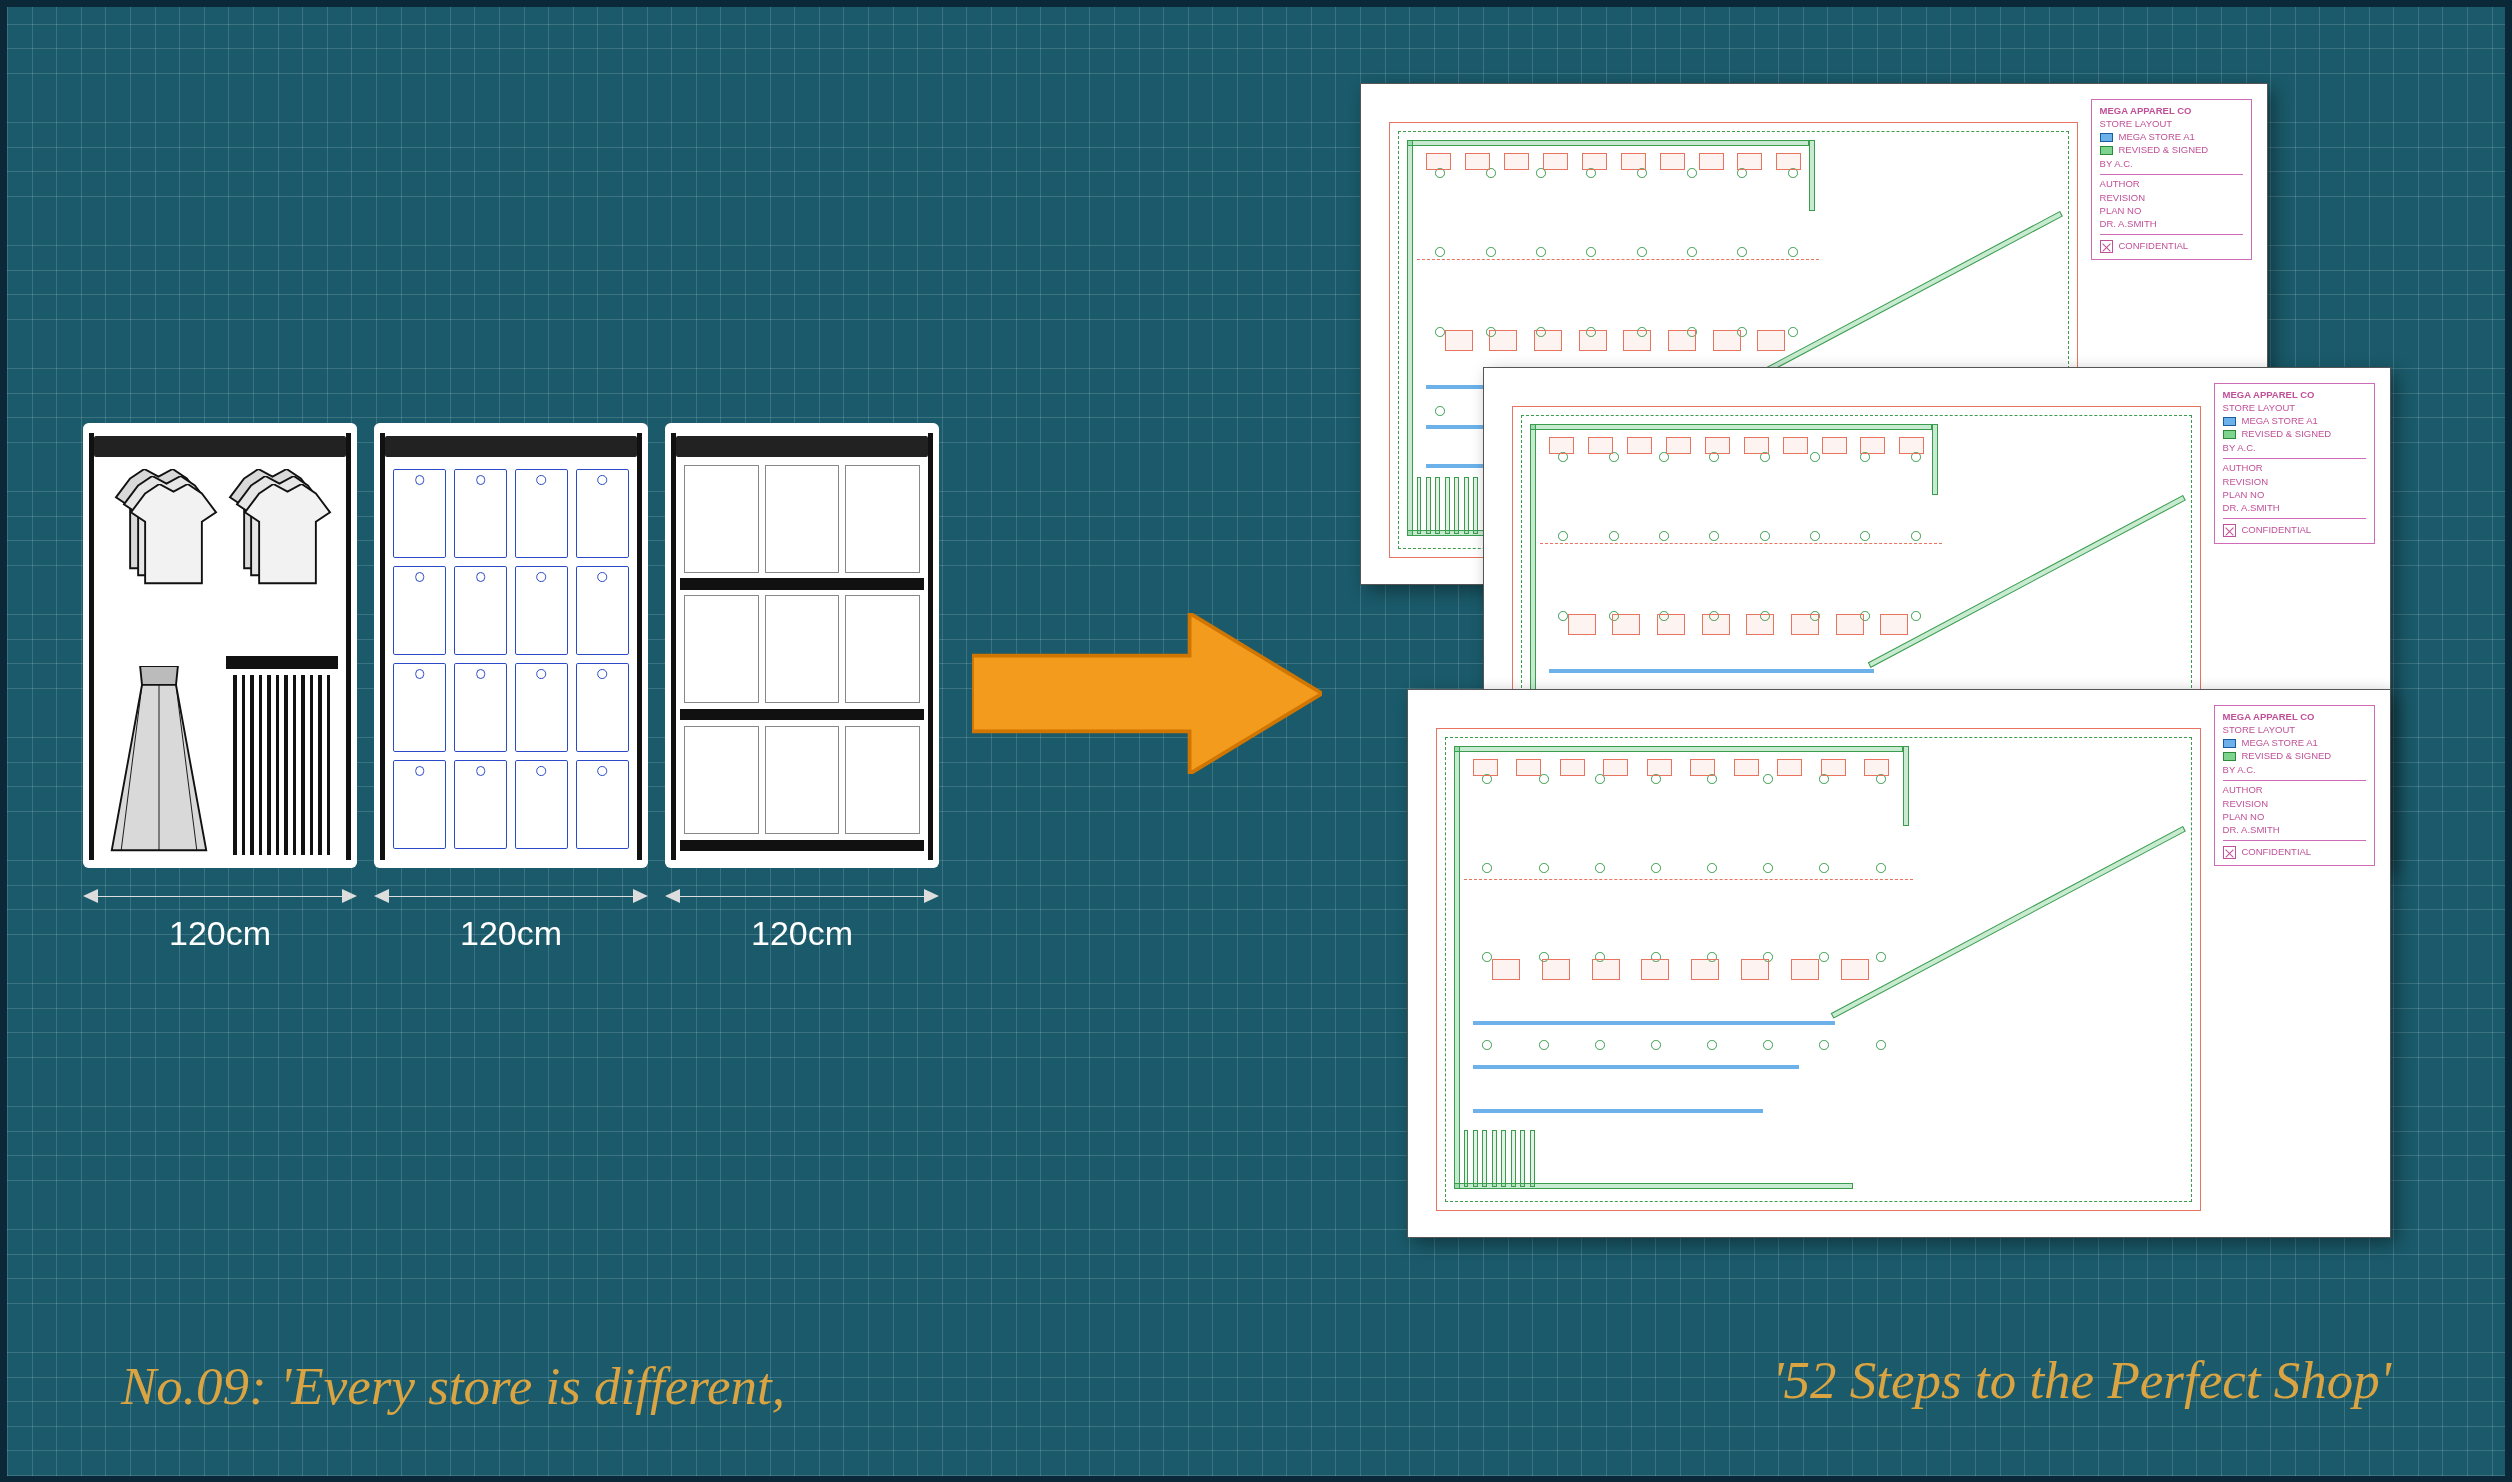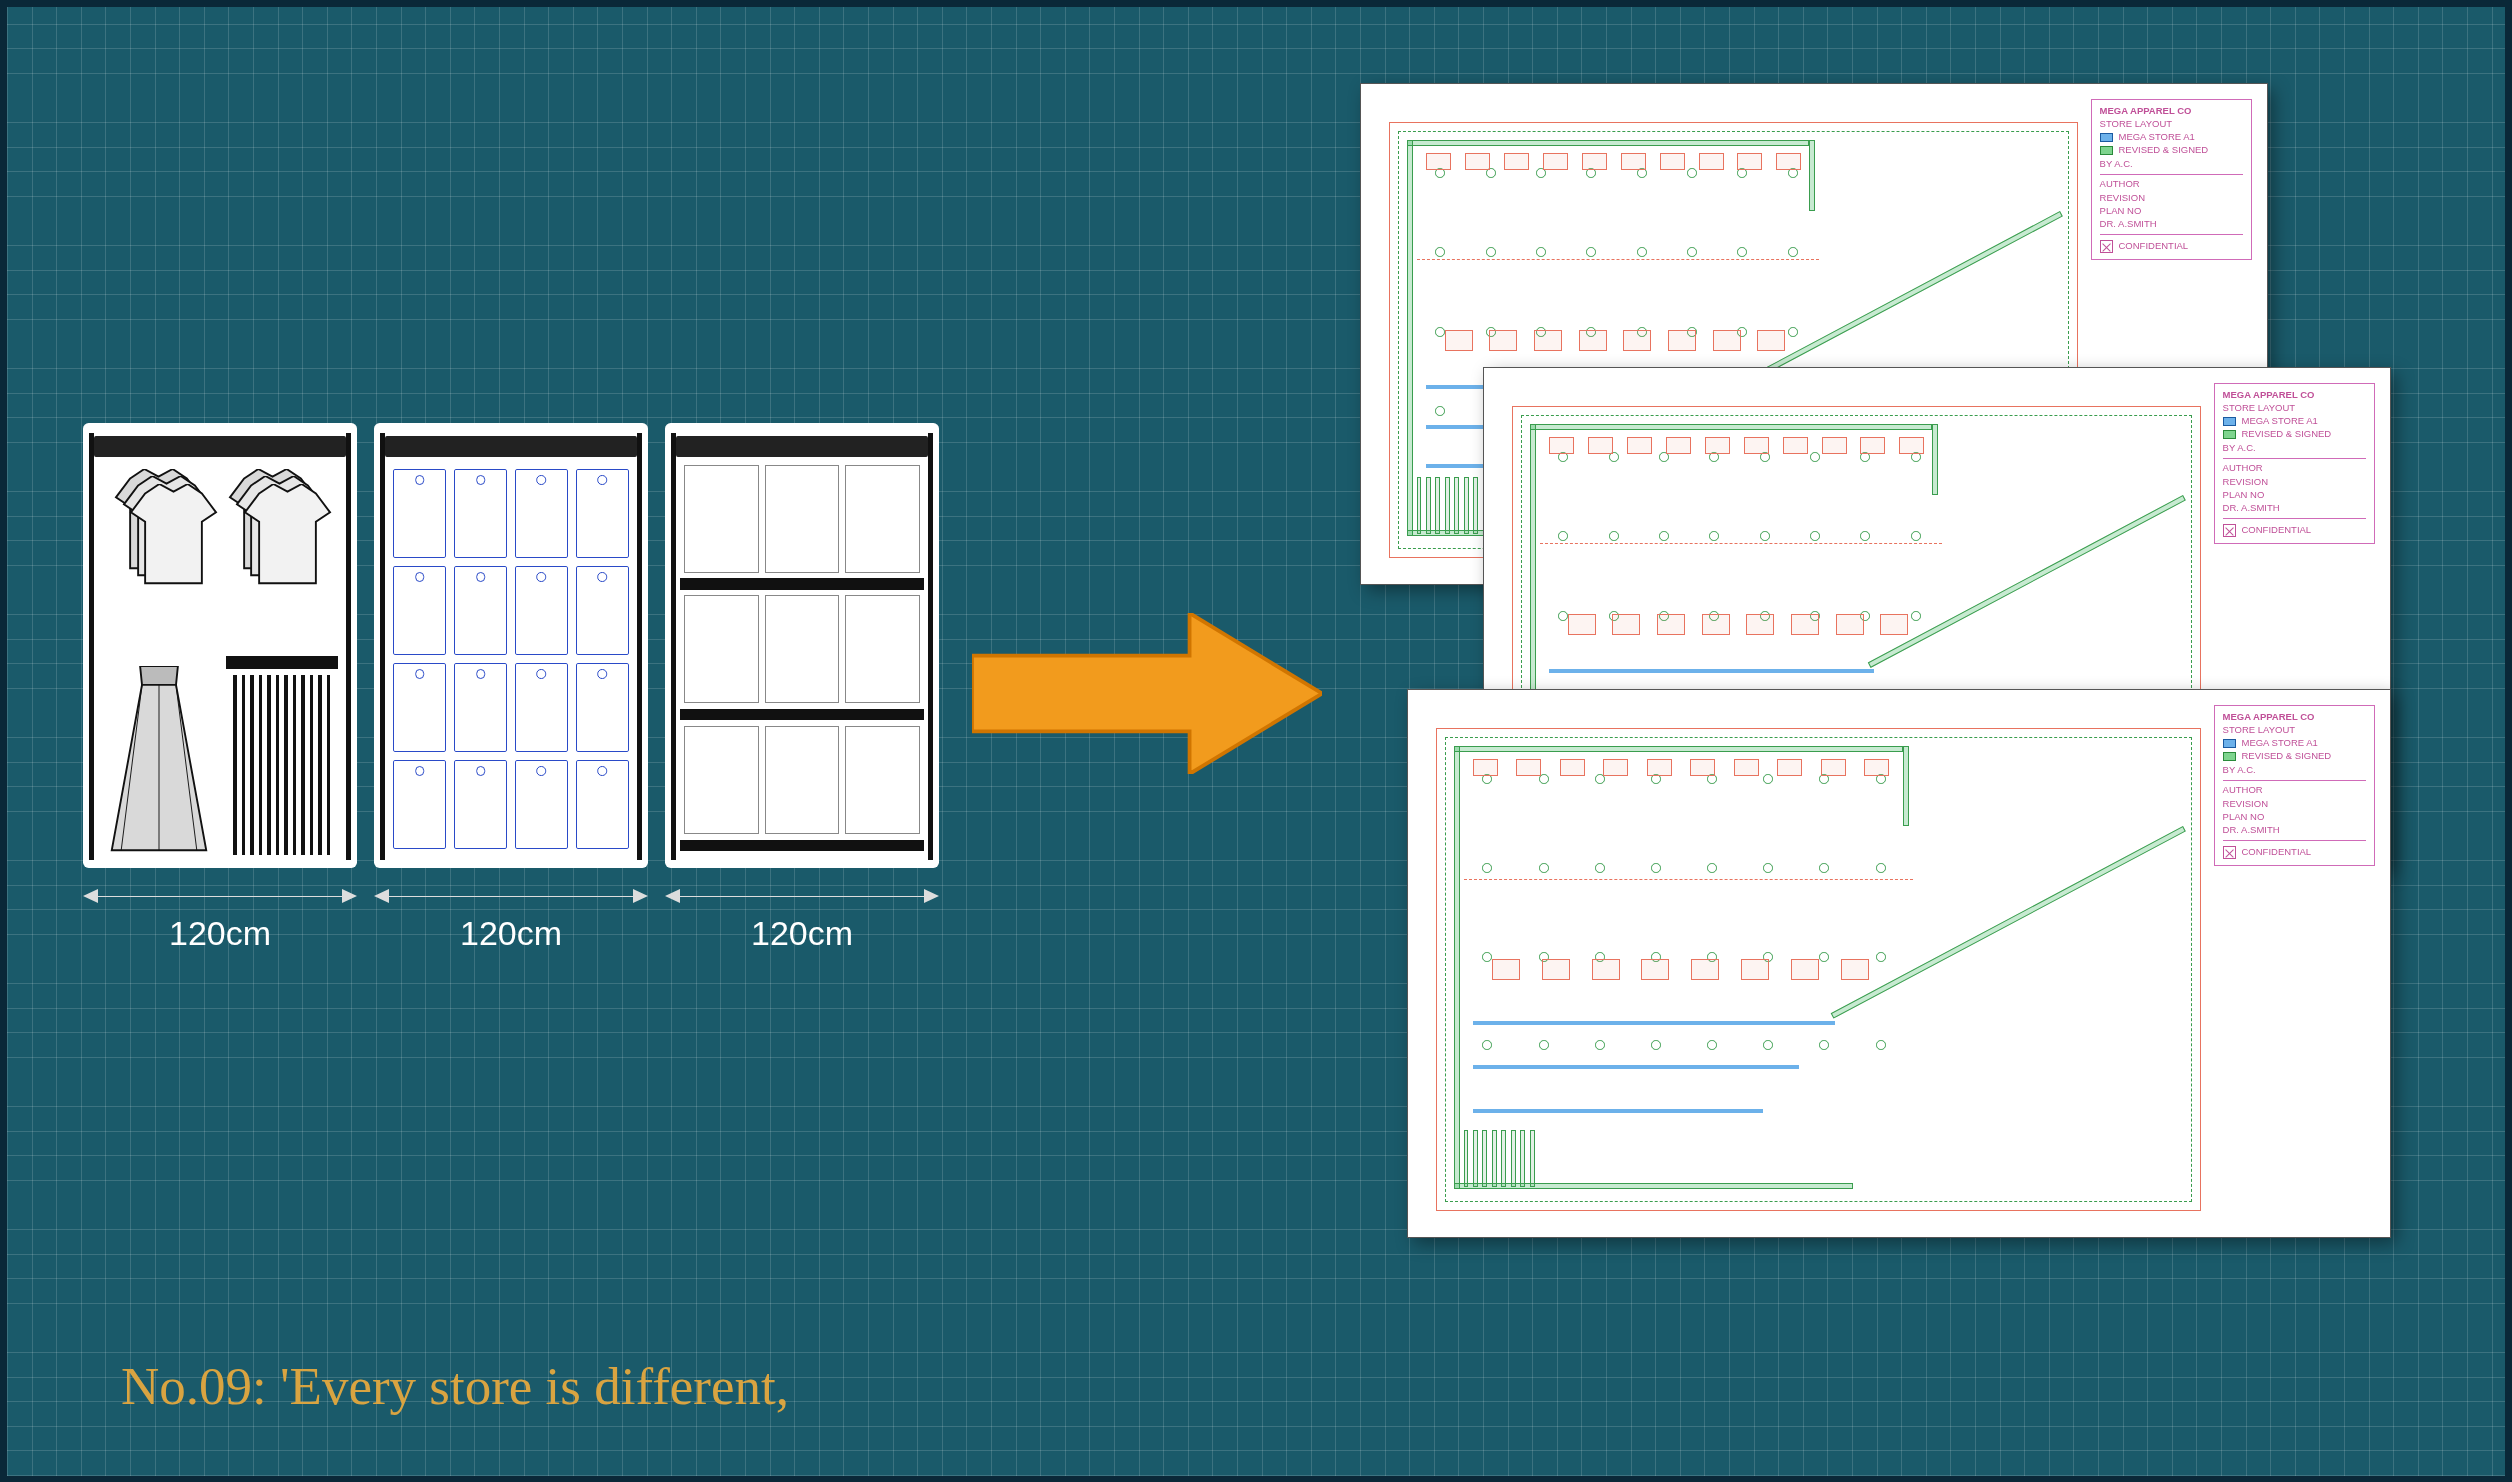--- a/index.html
+++ b/index.html
@@ -216,20 +216,21 @@
   .schematic .dash{
     position:absolute; height:0; border-top:1.4px dashed #e8735f;
   }
   .diagonal { transform: rotate(-28deg); transform-origin: top right; }
 
   
   .caption-left{
     position:absolute;
     left:114px; bottom:57px;
     font-size:53px;
+    font-style:italic;
     color:#d9a441;
     line-height:1.25;
   }
   .caption-right{
     position:absolute;
     right:114px; bottom:66px;
     font-size:53px;
     font-style:italic;
     color:#d9a441;
   }
@@ -671,15 +672,16 @@
             <span>CONFIDENTIAL</span>
           </div>
       </div>
     </div>
 
   </div>
 
   <div class="caption-left">
     <div>No.09: 'Every store is different,</div>
   </div>
+  <div class="caption-right">'52 Steps to the Perfect Shop'</div>
 
 </div>
 
 
 </body></html>

